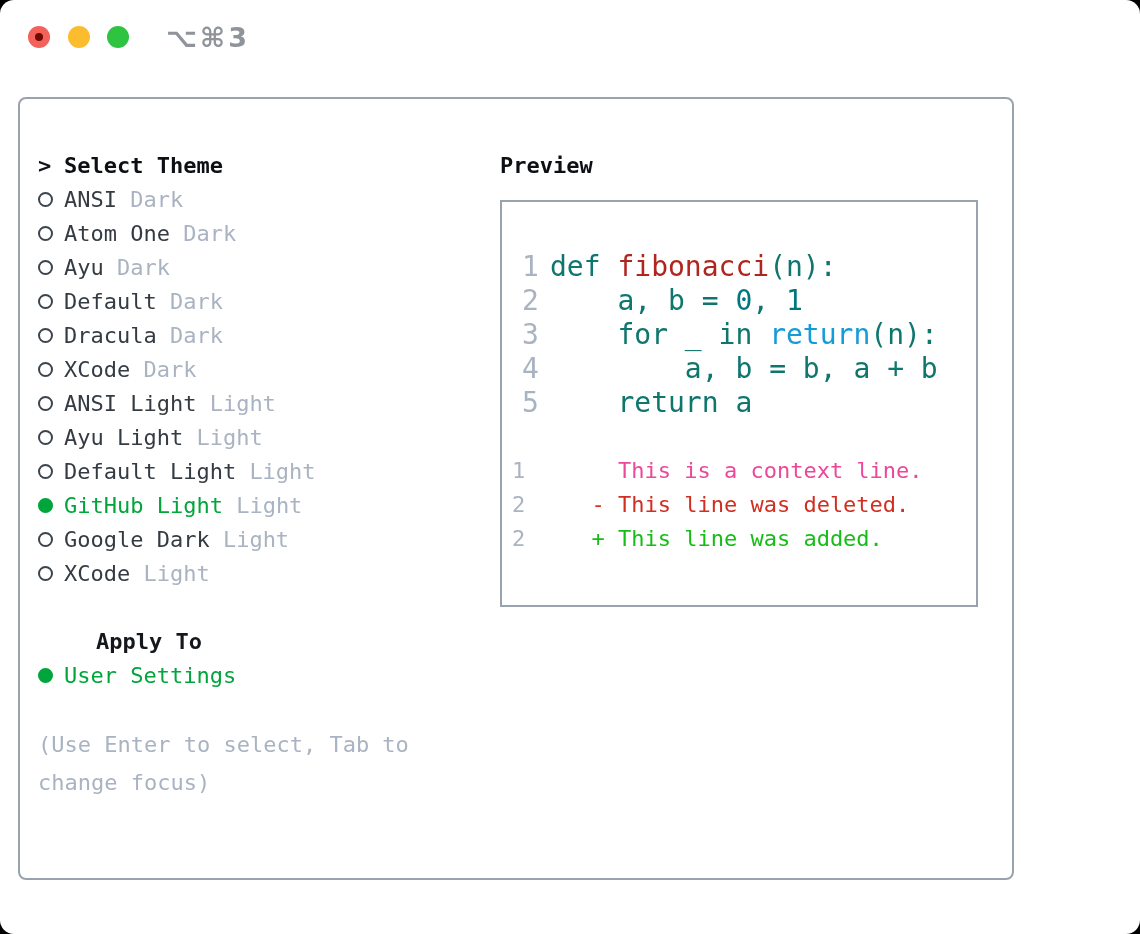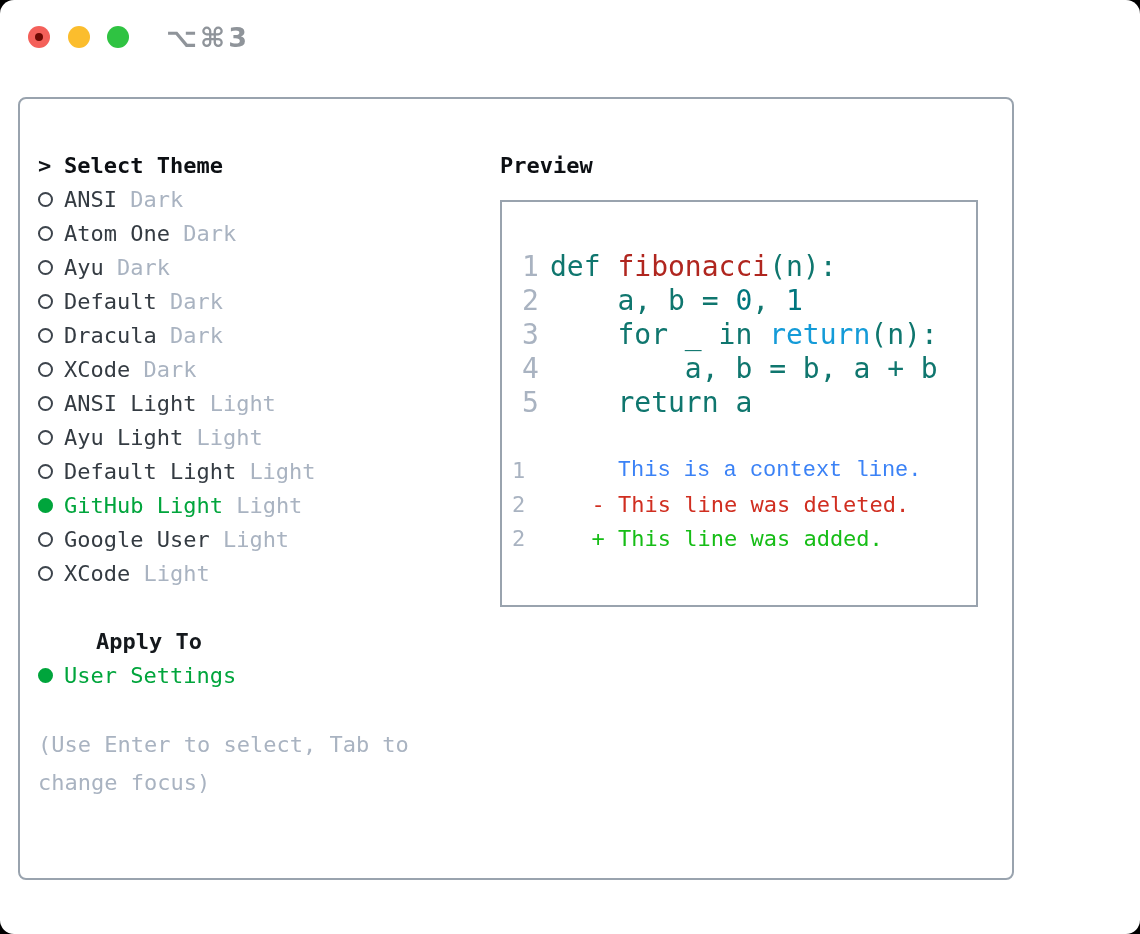--- a/index.html
+++ b/index.html
@@ -52,21 +52,21 @@
   .lnum{width:28px;flex:0 0 28px;color:#a9b3c1;}
   .tok-plain{color:#0f766e;}
   .tok-func{color:#b0261f;}
   .tok-num{color:#00767e;}
   .tok-builtin{color:#149bd8;}
   .blank-line{height:34px;}
   .diff-block{padding-left:10px;}
   .diff-line{height:34px;display:flex;align-items:center;font-size:22px;white-space:pre;}
   .dnum{width:6ch;flex:0 0 auto;color:#a9b3c1;}
   .dmark{width:2ch;flex:0 0 auto;}
-  .diff-context .dtext,.diff-context .dmark{color:#3b82f6;font-family:Liberation Mono, monospace;}
+  .diff-context .dtext,.diff-context .dmark{color:#ec4899;}
   .diff-deleted .dtext,.diff-deleted .dmark{color:#d02e20;}
   .diff-added .dtext,.diff-added .dmark{color:#16bd16;}
 </style>
 </head>
 <body>
 
 <div class="window">
 
   <div class="titlebar">
     <span class="light red">
@@ -152,21 +152,21 @@
             <span class="bullet">
               <span class="circle"></span>
             </span>
             <span class="label">GitHub Light</span>
             <span class="tag">Light</span>
           </div>
           <div class="row theme-row">
             <span class="bullet">
               <span class="circle"></span>
             </span>
-            <span class="label">Google User</span>
+            <span class="label">Google Dark</span>
             <span class="tag">Light</span>
           </div>
           <div class="row theme-row">
             <span class="bullet">
               <span class="circle"></span>
             </span>
             <span class="label">XCode</span>
             <span class="tag">Light</span>
           </div>
         </div>

